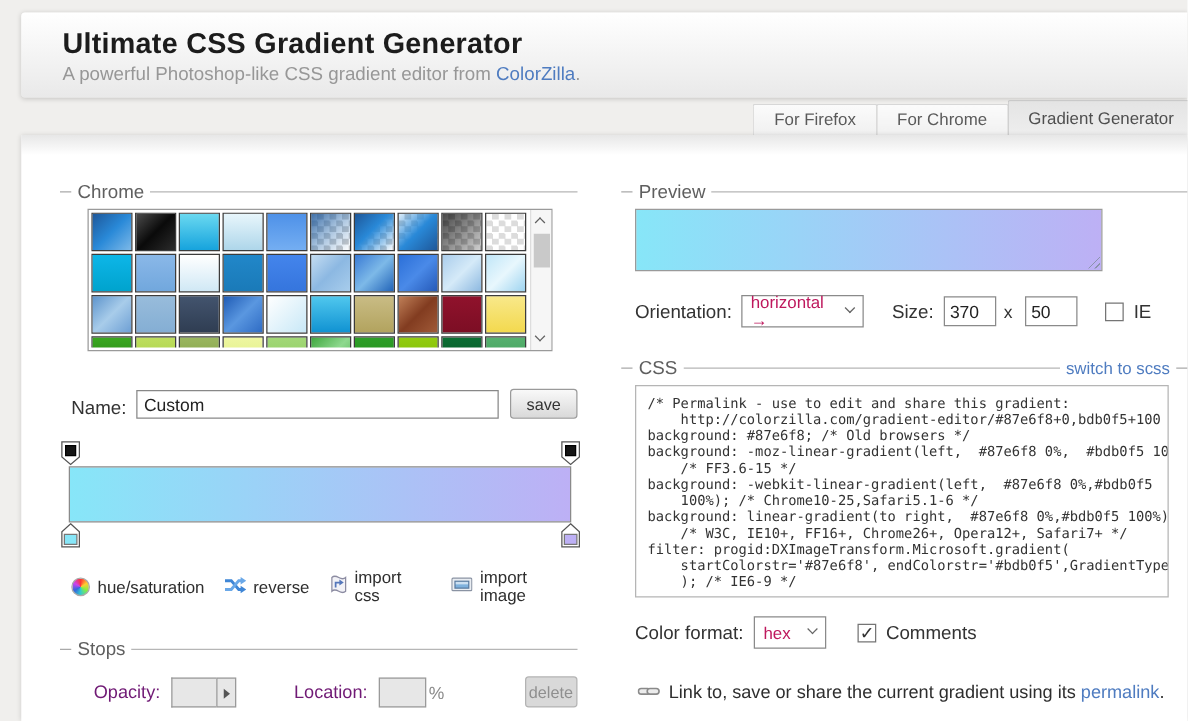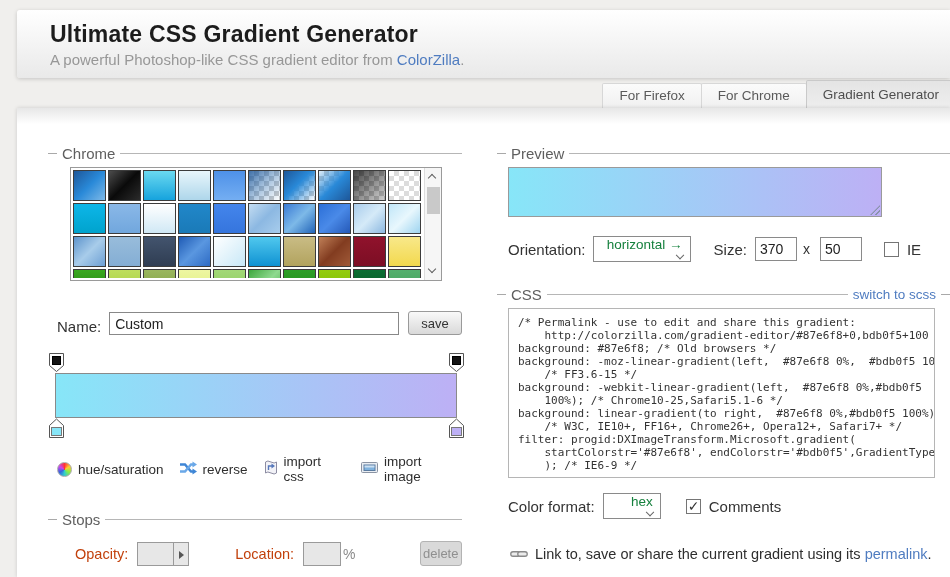--- a/index.html
+++ b/index.html
@@ -109,21 +109,21 @@
   .tool { display:flex; align-items:center; gap:6px; font-size:13.5px; color:#2e2e2e; cursor:pointer; }
   .hue-wheel {
     width:15px; height:15px; border-radius:50%;
     background:conic-gradient(#f33, #fc3, #8e4, #3cc, #36d, #c4e, #f33);
     border:1px solid #aaa;
   }
 
   
   .stops-legend { margin-top:27px; }
   .stops-controls { display:flex; align-items:center; margin:14px 0 0 27px; }
-  .dim-label { font-size:14.5px; color:#c2410c; }
+  .dim-label { font-size:14.5px; color:#701a75; }
   .spinner { display:flex; margin-left:9px; }
   .spinner input { width:36px; height:24px; background:#e7e7e7; border:1px solid #9a9a9a; border-right:none; }
   .spinner-btn { width:16px; height:24px; background:#e7e7e7; border:1px solid #9a9a9a; position:relative; }
   .spinner-btn::after { content:""; position:absolute; left:5px; top:8px;
     border-left:5px solid #555; border-top:4px solid transparent; border-bottom:4px solid transparent; }
   .loc-label { margin-left:46px; }
   .loc-input { width:38px; height:24px; background:#e7e7e7; border:1px solid #9a9a9a; margin-left:9px; }
   .pct { font-size:14px; color:#8a8a8a; margin-left:2px; }
   .delete-btn {
     margin-left:64px; width:54px; height:25px; font-size:13px; color:#8f8f8f;
@@ -137,23 +137,23 @@
     border:1px solid #9a9a9a;
   }
   .resize-handle {
     position:absolute; right:1px; bottom:1px; width:10px; height:10px;
     background:repeating-linear-gradient(135deg, #7d8b99 0 1px, rgba(0,0,0,0) 1px 3.5px);
     clip-path:polygon(100% 0, 100% 100%, 0 100%);
     cursor:nwse-resize; opacity:0.8;
   }
   .orientation-row { display:flex; align-items:center; margin:19px 0 0 11px; font-size:15px; color:#333; }
   .selectbox {
-    display:flex; align-items:flex-end; justify-content:space-between;
+    display:flex; align-items:center; justify-content:space-between;
     height:26px; border:1px solid #8a8a8a; background:#fff; cursor:pointer;
-    font-size:13.5px; color:#15803d; padding:0 7px;flex-direction:column;
+    font-size:13.5px; color:#be185d; padding:0 7px;
   }
   .selectbox .chev2 { width:6px; height:6px; border-right:1.5px solid #666; border-bottom:1.5px solid #666; transform:rotate(45deg) translate(-2px,-2px); margin-left:8px; }
   .orient-select { width:98px; margin-left:7px; }
   .size-label { margin-left:23px; }
   .size-input { width:42px; height:24px; border:1px solid #8a8a8a; font-size:14px; padding:0 4px; margin-left:8px; font-family:"Liberation Sans",sans-serif; color:#222; }
   .x-sep { margin:0 2px 0 6px; font-size:14px; }
   .checkbox { width:15px; height:15px; border:1px solid #757575; background:#fff; cursor:pointer; position:relative; flex:none; }
   .checkbox.checked::after { content:"✓"; position:absolute; left:1px; top:-2px; font-size:14px; color:#333; }
   .ie-check { margin-left:22px; }
   .check-label { margin-left:8px; font-size:15px; }

